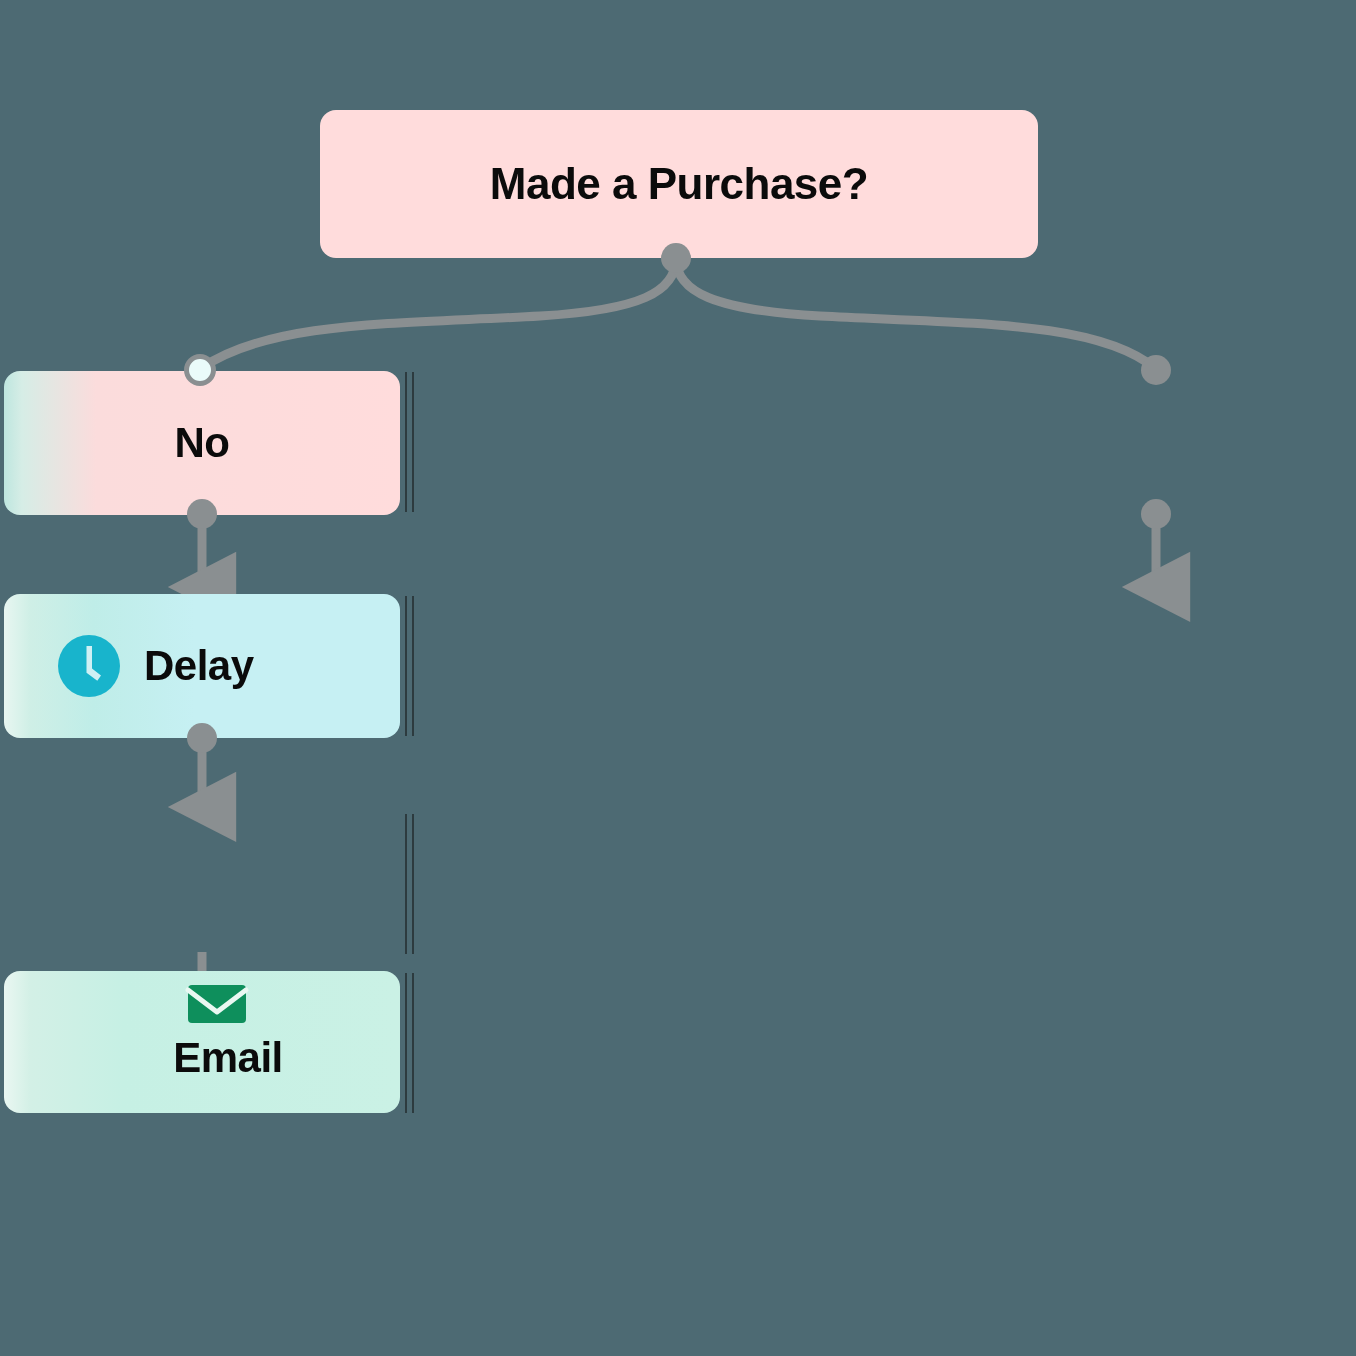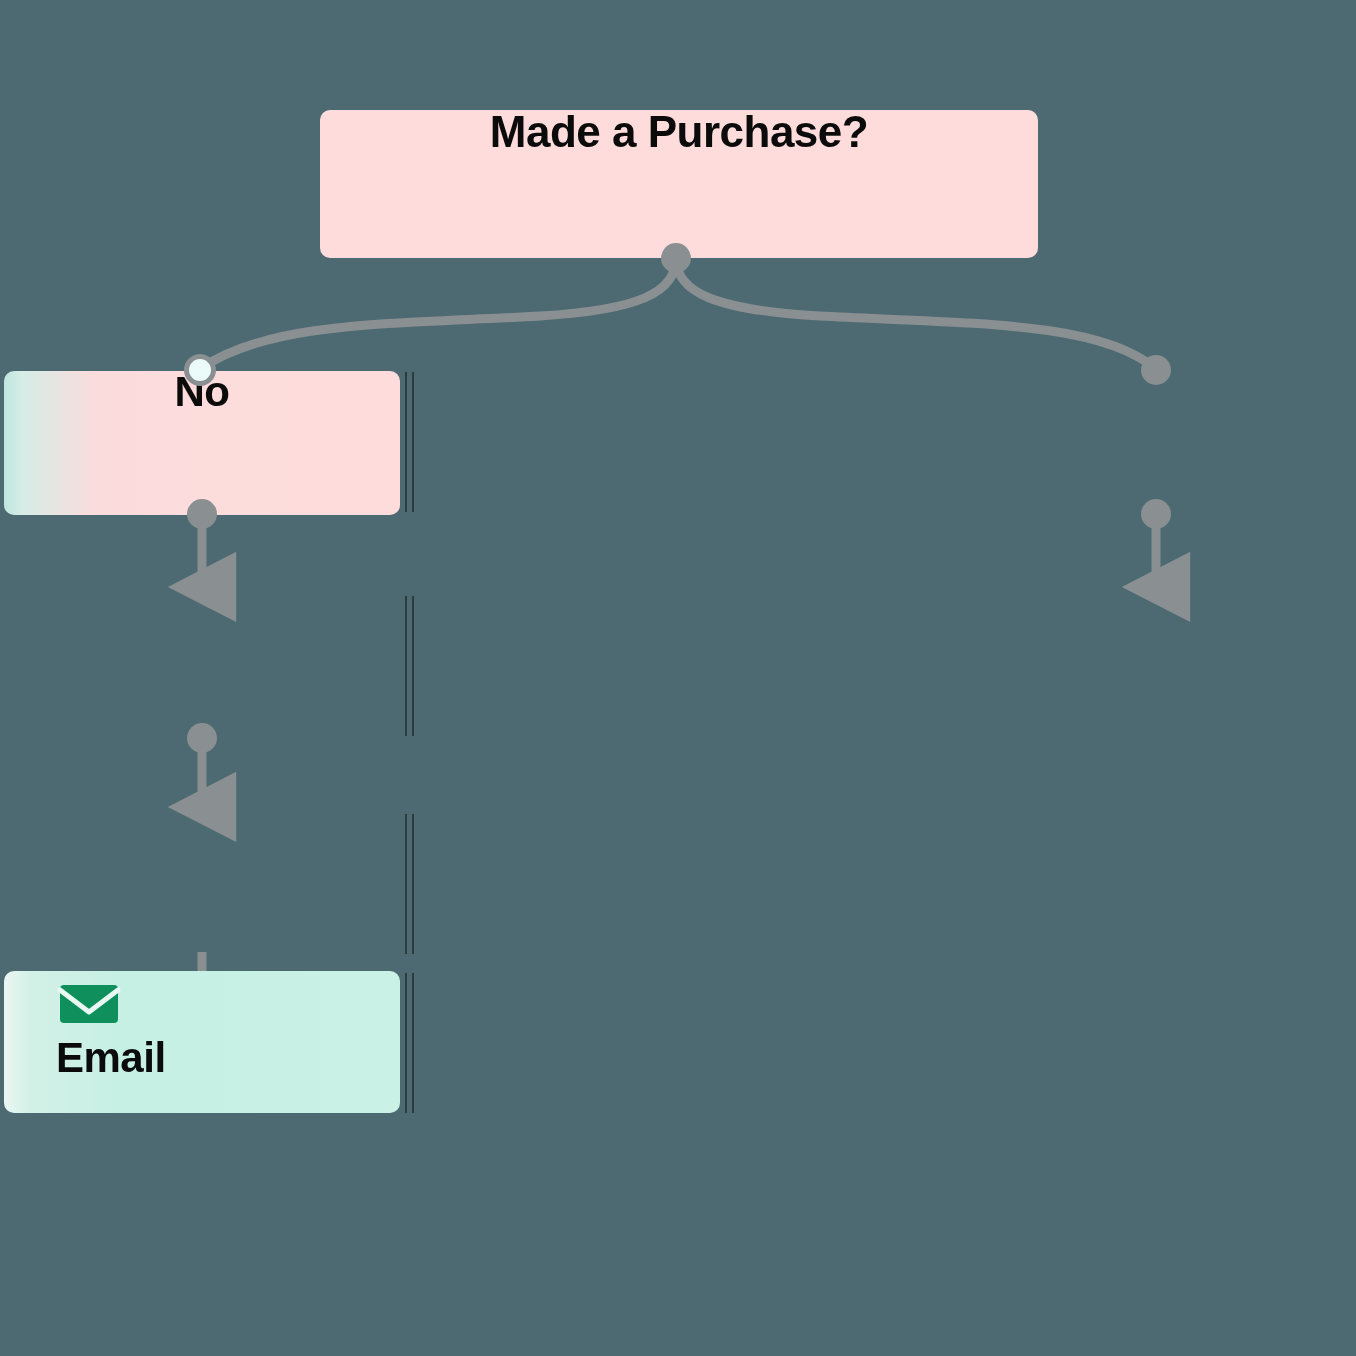--- a/index.html
+++ b/index.html
@@ -28,22 +28,23 @@
     left: 0;
     top: 0;
     width: 1356px;
     height: 1356px;
     pointer-events: none;
   }
 
   
   .node {
     position: absolute;
-    border-radius: 10px;
+    border-radius: 16px;
     display: flex;
+    align-items: center;
     box-sizing: border-box;
   }
   .node-label {
     font-weight: 700;
     color: #0B0B0B;
     letter-spacing: -0.5px;
     line-height: 1;
     white-space: nowrap;
   }
 
@@ -177,20 +178,29 @@
 
   <div class="node" id="node-root">
     <span class="node-label">Made a Purchase?</span>
   </div>
 
   <div class="node" id="node-no">
     <span class="node-label">No</span>
   </div>
 
 
+  <div class="node" id="node-delay">
+    <span class="node-icon">
+      <svg width="66" height="66" viewBox="0 0 66 66">
+        <circle cx="33" cy="33" r="31" fill="#18B4CC"></circle>
+        <path d="M30.5,13 L36,13 L36,35.5 L45,42.5 L41.3,47.8 L30.5,39.8 Z" fill="#CFF0F4"></path>
+      </svg>
+    </span>
+    <span class="node-label action-label">Delay</span>
+  </div>
 
 
   <div class="node" id="node-email">
     <span class="node-icon">
       <svg width="66" height="66" viewBox="0 0 66 66">
         <rect x="4" y="14" width="58" height="38" rx="4" fill="#0E8F5C"></rect>
         <path d="M4,19 L33,41 L62,19" fill="none" stroke="#E9F8F2" stroke-width="5" stroke-linejoin="round" stroke-linecap="round"></path>
       </svg>
     </span>
     <span class="node-label action-label">Email</span>

